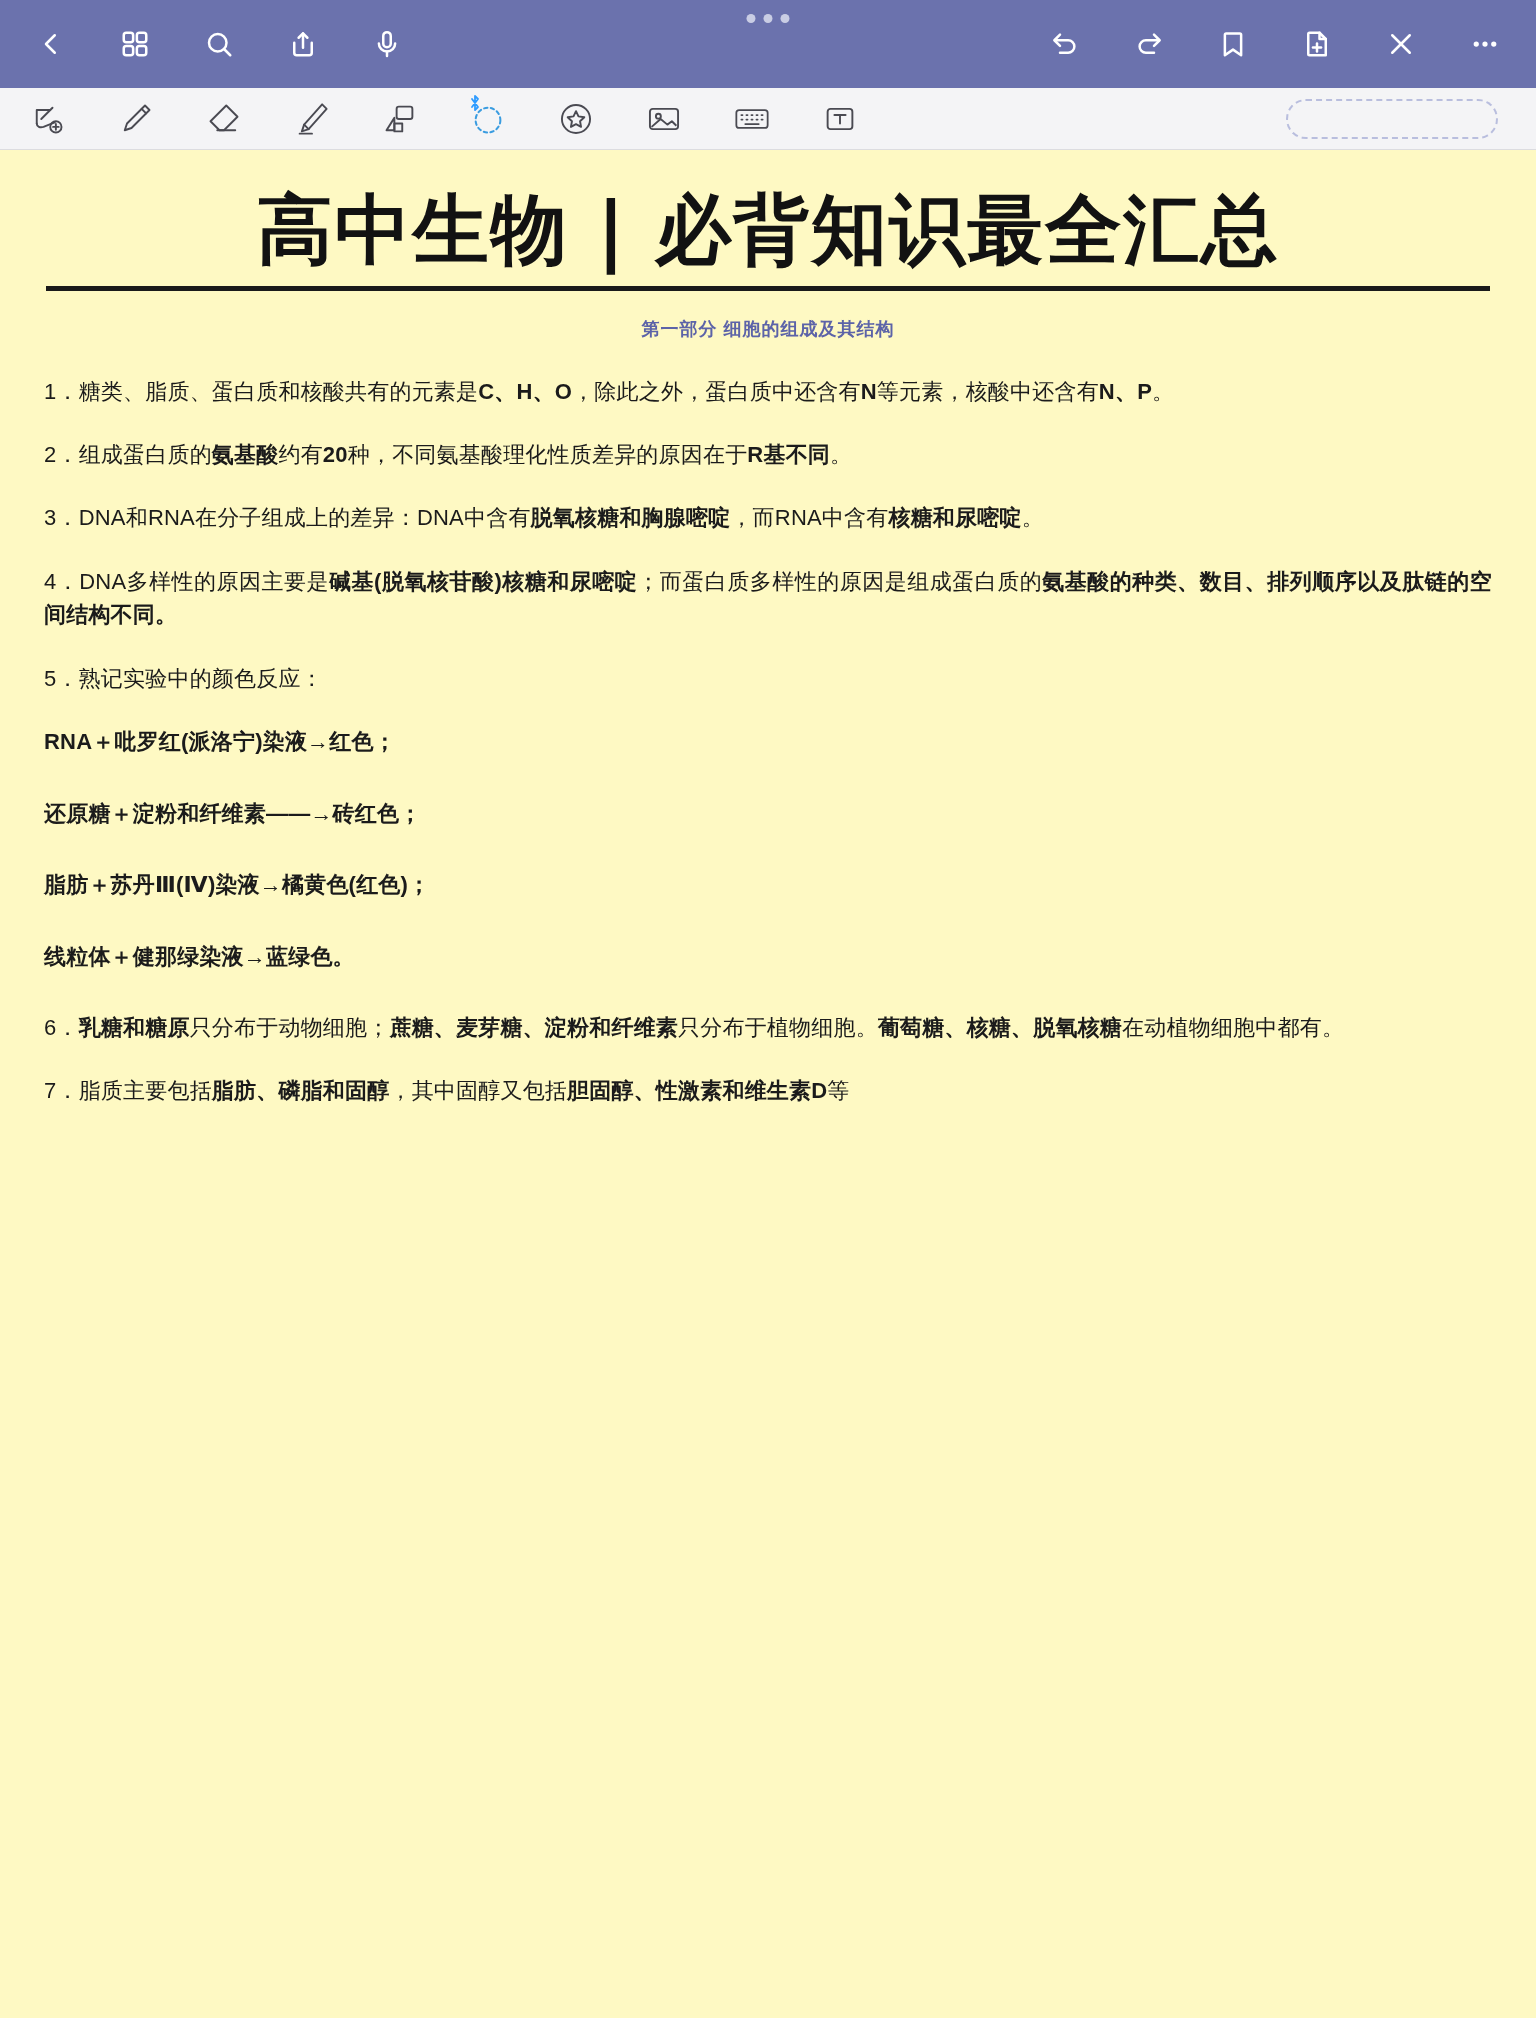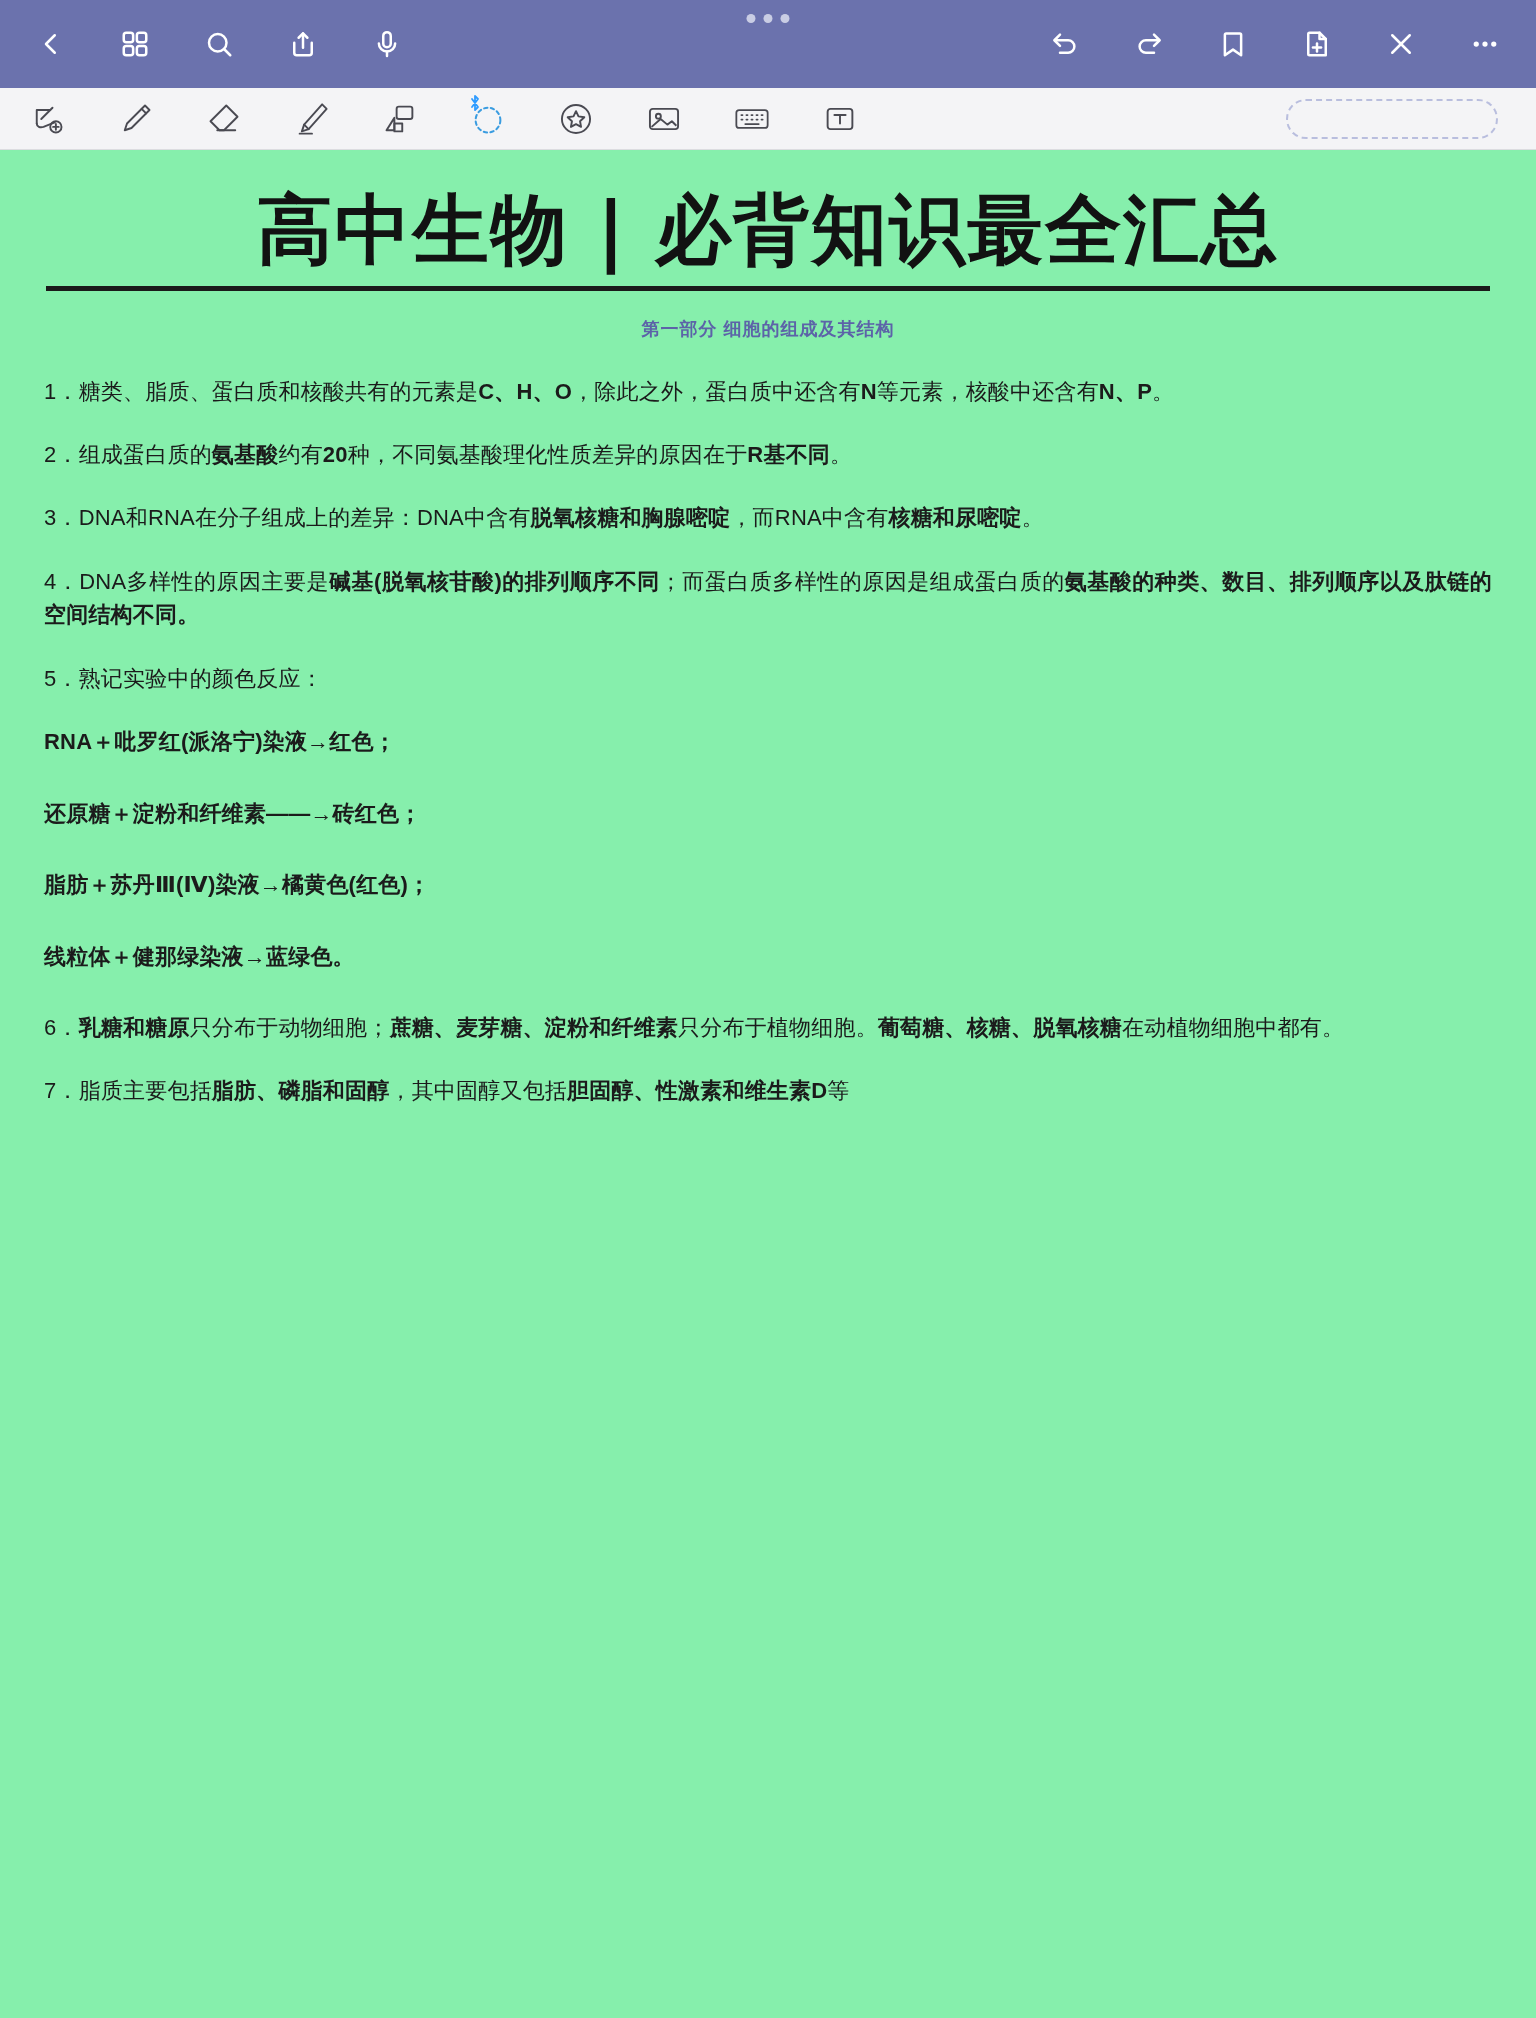--- a/index.html
+++ b/index.html
@@ -82,21 +82,21 @@
     width: 212px;
     height: 40px;
     border: 2px dashed #b9bede;
     border-radius: 22px;
     background: transparent;
   }
 
   
   .page {
     height: calc(2018px - 88px - 62px);
-    background: #86efac;
+    background: #fef9c3;
     padding: 26px 44px 0 44px;
     overflow: hidden;
   }
   .doc-title {
     font-size: 76px;
     font-weight: 700;
     letter-spacing: 2px;
     color: #121212;
     text-align: center;
     line-height: 1.1;
@@ -319,21 +319,21 @@
 <div class="page">
 
   <div class="doc-title">高中生物 | 必背知识最全汇总</div>
   <div class="title-rule"></div>
   <div class="section-head">第一部分 细胞的组成及其结构</div>
 
   <div id="doc-body">
       <p class="para">1．糖类、脂质、蛋白质和核酸共有的元素是<b>C、H、O</b>，除此之外，蛋白质中还含有<b>N</b>等元素，核酸中还含有<b>N、P</b>。</p>
       <p class="para">2．组成蛋白质的<b>氨基酸</b>约有<b>20</b>种，不同氨基酸理化性质差异的原因在于<b>R基不同</b>。</p>
       <p class="para">3．DNA和RNA在分子组成上的差异：DNA中含有<b>脱氧核糖和胸腺嘧啶</b>，而RNA中含有<b>核糖和尿嘧啶</b>。</p>
-      <p class="para">4．DNA多样性的原因主要是<b>碱基(脱氧核苷酸)的排列顺序不同</b>；而蛋白质多样性的原因是组成蛋白质的<b>氨基酸的种类、数目、排列顺序以及肽链的空间结构不同。</b></p>
+      <p class="para">4．DNA多样性的原因主要是<b>碱基(脱氧核苷酸)核糖和尿嘧啶</b>；而蛋白质多样性的原因是组成蛋白质的<b>氨基酸的种类、数目、排列顺序以及肽链的空间结构不同。</b></p>
       <p class="para">5．熟记实验中的颜色反应：</p>
       <p class="para reaction">RNA＋吡罗红(派洛宁)染液→红色；</p>
       <p class="para reaction">还原糖＋淀粉和纤维素——→砖红色；</p>
       <p class="para reaction">脂肪＋苏丹Ⅲ(Ⅳ)染液→橘黄色(红色)；</p>
       <p class="para reaction">线粒体＋健那绿染液→蓝绿色。</p>
       <p class="para">6．<b>乳糖和糖原</b>只分布于动物细胞；<b>蔗糖、麦芽糖、淀粉和纤维素</b>只分布于植物细胞。<b>葡萄糖、核糖、脱氧核糖</b>在动植物细胞中都有。</p>
       <p class="para">7．脂质主要包括<b>脂肪、磷脂和固醇</b>，其中固醇又包括<b>胆固醇、性激素和维生素D</b>等</p>
     </div>
 </div>
 

